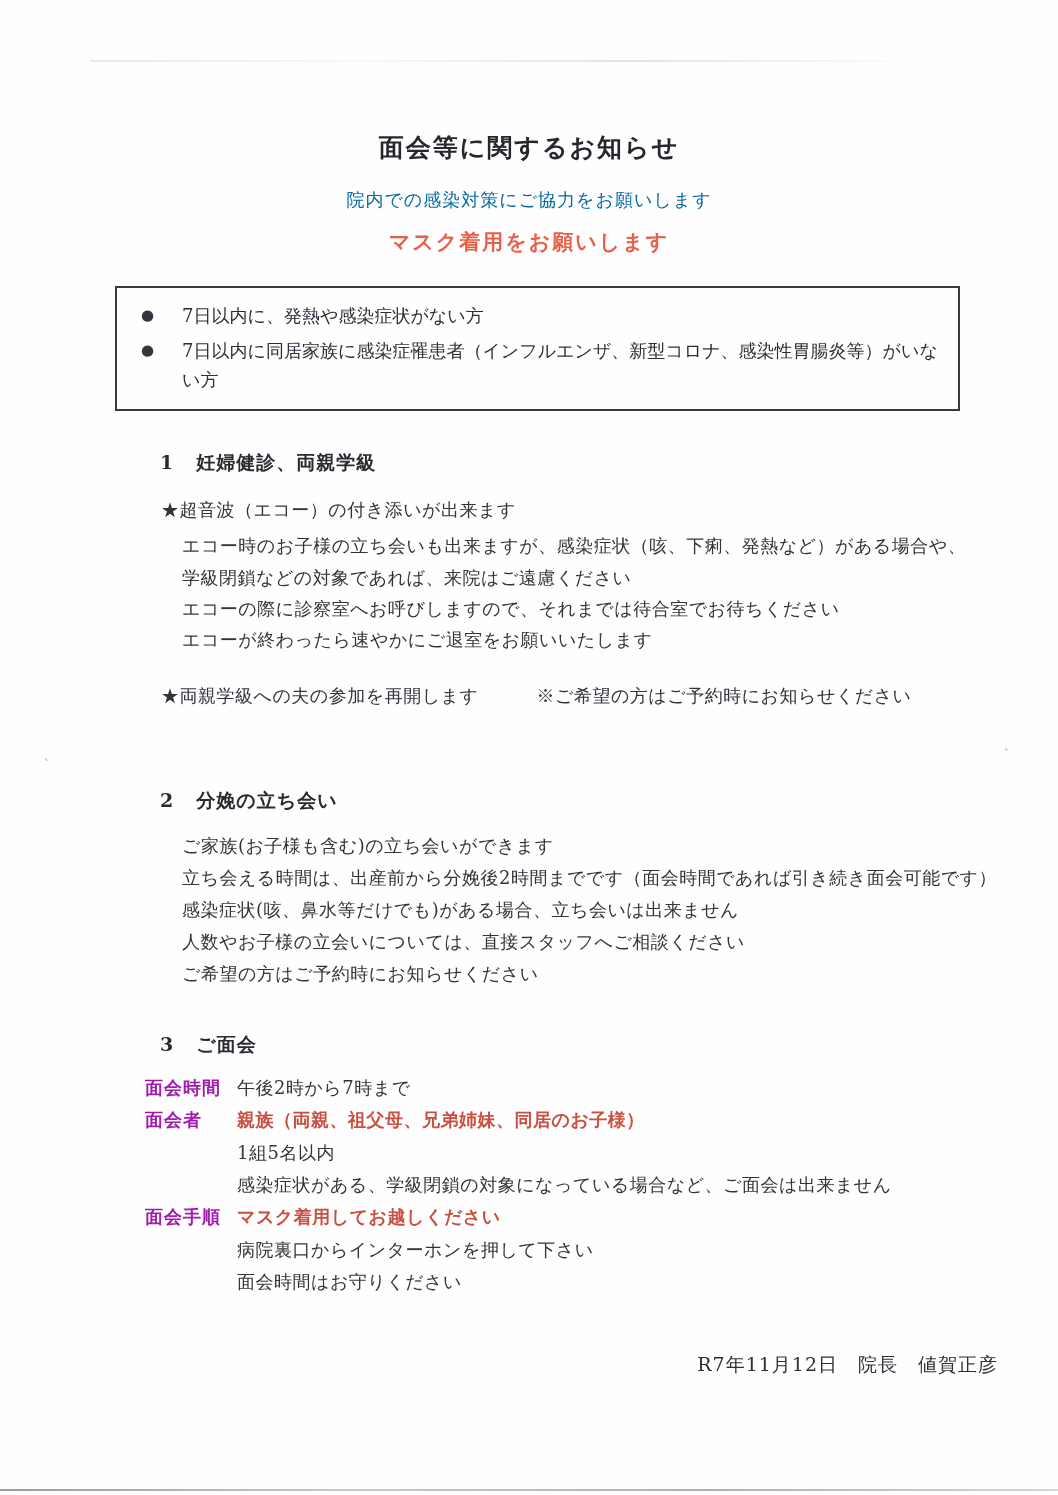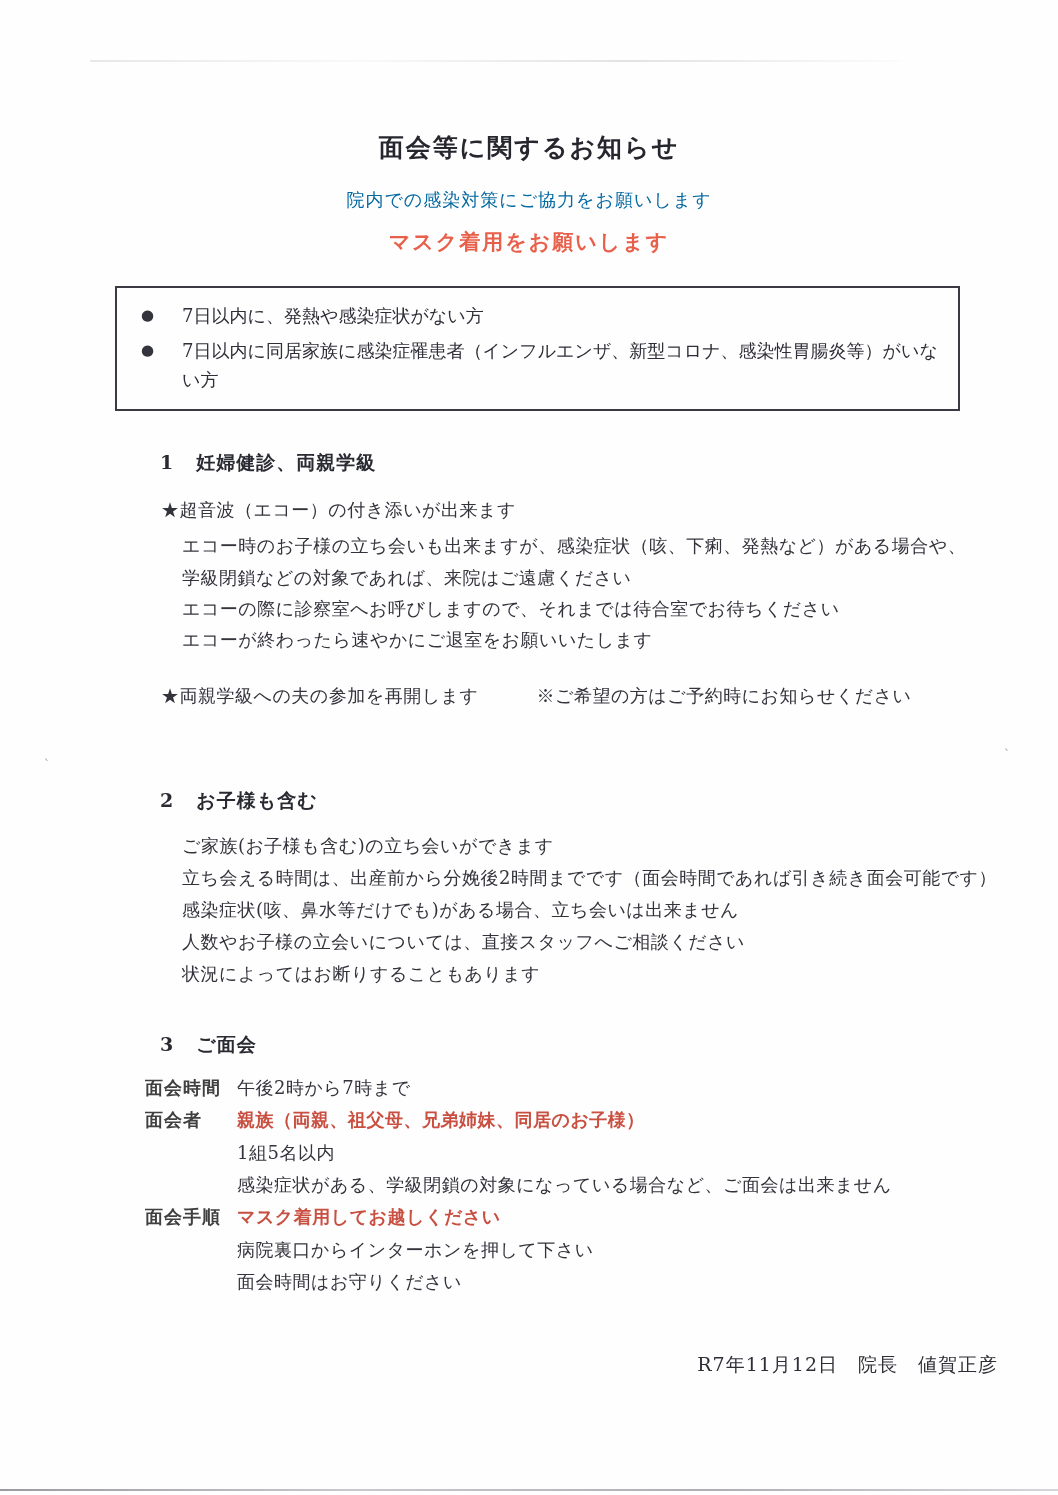--- a/index.html
+++ b/index.html
@@ -75,21 +75,21 @@
     font-size: 18px;
     letter-spacing: 0.5px;
     white-space: nowrap;
     color: #33333c;
   }
   .star-note { margin-left: 58px; }
   .visit-label {
     font-size: 18px;
     font-weight: bold;
     letter-spacing: 1px;
-    color: #404040;
+    color: #a21caf;
     white-space: nowrap;
   }
   .red-text { color: #c94f41; font-weight: bold; }
   .footer-line {
     font-size: 19px;
     letter-spacing: 1px;
     color: #2e2e36;
     white-space: nowrap;
   }
   .scan-artifact-top {
@@ -144,28 +144,28 @@
   <div class="abs body-line" style="left:182px; top:534px;">エコー時のお子様の立ち会いも出来ますが、感染症状（咳、下痢、発熱など）がある場合や、</div>
   <div class="abs body-line" style="left:182px; top:566px;">学級閉鎖などの対象であれば、来院はご遠慮ください</div>
   <div class="abs body-line" style="left:182px; top:597px;">エコーの際に診察室へお呼びしますので、それまでは待合室でお待ちください</div>
   <div class="abs body-line" style="left:182px; top:628px;">エコーが終わったら速やかにご退室をお願いいたします</div>
 
   <div class="abs body-line" style="left:161px; top:684px;">
     <span>★両親学級への夫の参加を再開します</span><span class="star-note">※ご希望の方はご予約時にお知らせください</span>
   </div>
 
   <div class="abs section-heading" style="left:160px; top:788px;">
-    <span class="section-num">2</span><span>お子様も含む</span>
+    <span class="section-num">2</span><span>分娩の立ち会い</span>
   </div>
 
   <div class="abs body-line" style="left:182px; top:834px;">ご家族(お子様も含む)の立ち会いができます</div>
   <div class="abs body-line" style="left:182px; top:866px;">立ち会える時間は、出産前から分娩後2時間までです（面会時間であれば引き続き面会可能です）</div>
   <div class="abs body-line" style="left:182px; top:898px;">感染症状(咳、鼻水等だけでも)がある場合、立ち会いは出来ません</div>
   <div class="abs body-line" style="left:182px; top:930px;">人数やお子様の立会いについては、直接スタッフへご相談ください</div>
-  <div class="abs body-line" style="left:182px; top:962px;">状況によってはお断りすることもあります</div>
+  <div class="abs body-line" style="left:182px; top:962px;">ご希望の方はご予約時にお知らせください</div>
 
   <div class="abs section-heading" style="left:160px; top:1032px;">
     <span class="section-num">3</span><span>ご面会</span>
   </div>
 
   <div class="abs visit-label" style="left:145px; top:1076px;">面会時間</div>
   <div class="abs body-line" style="left:237px; top:1076px;">午後2時から7時まで</div>
 
   <div class="abs visit-label" style="left:145px; top:1108px;">面会者</div>
   <div class="abs body-line red-text" style="left:237px; top:1108px;">親族（両親、祖父母、兄弟姉妹、同居のお子様）</div>

